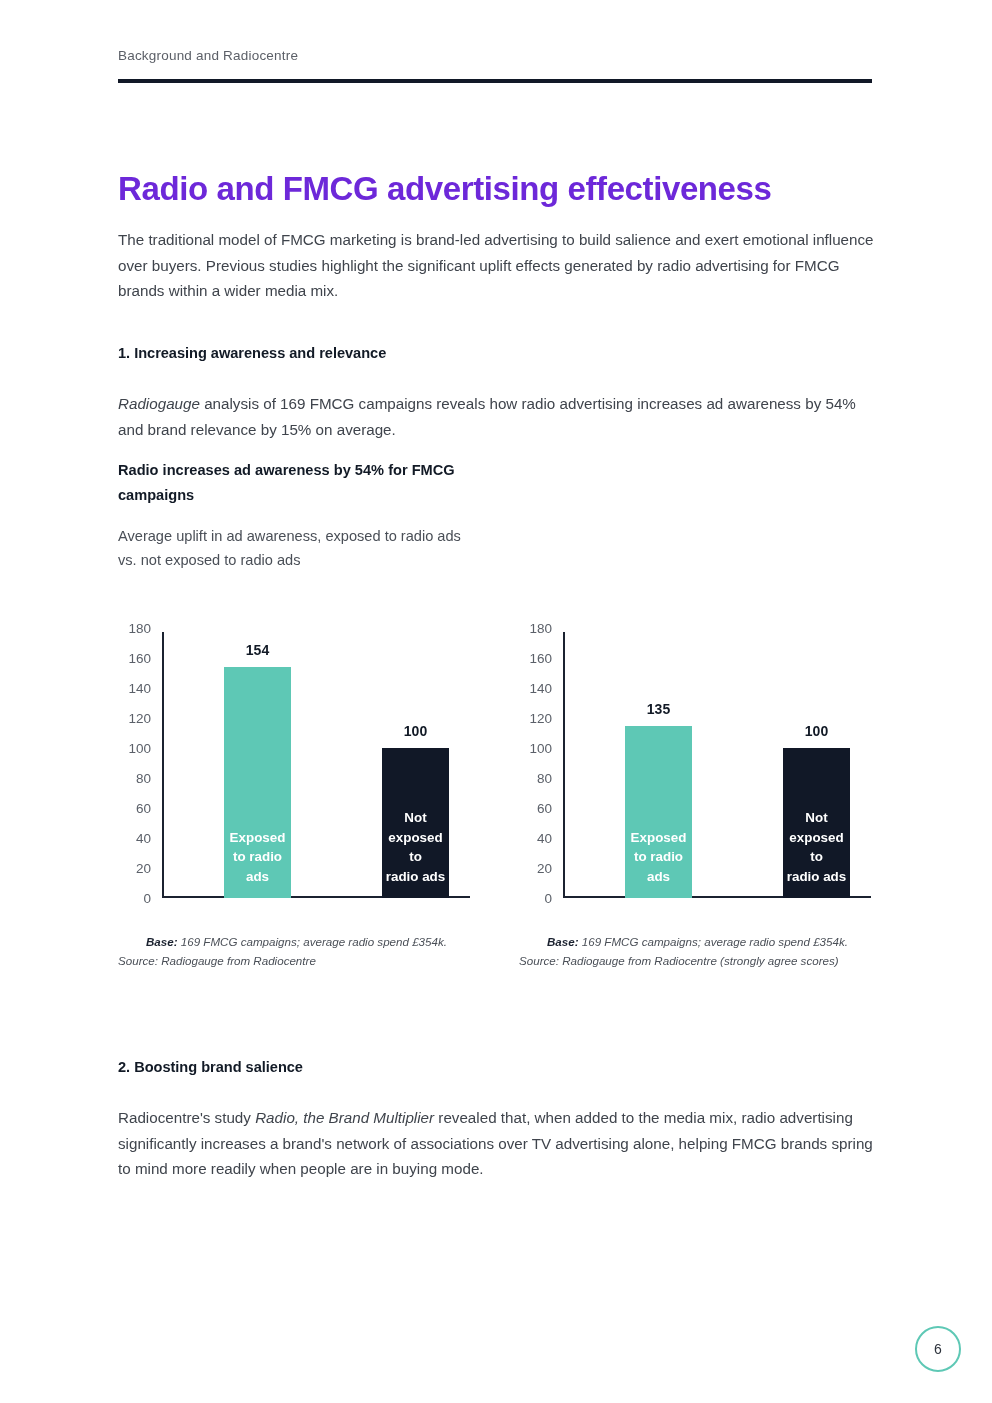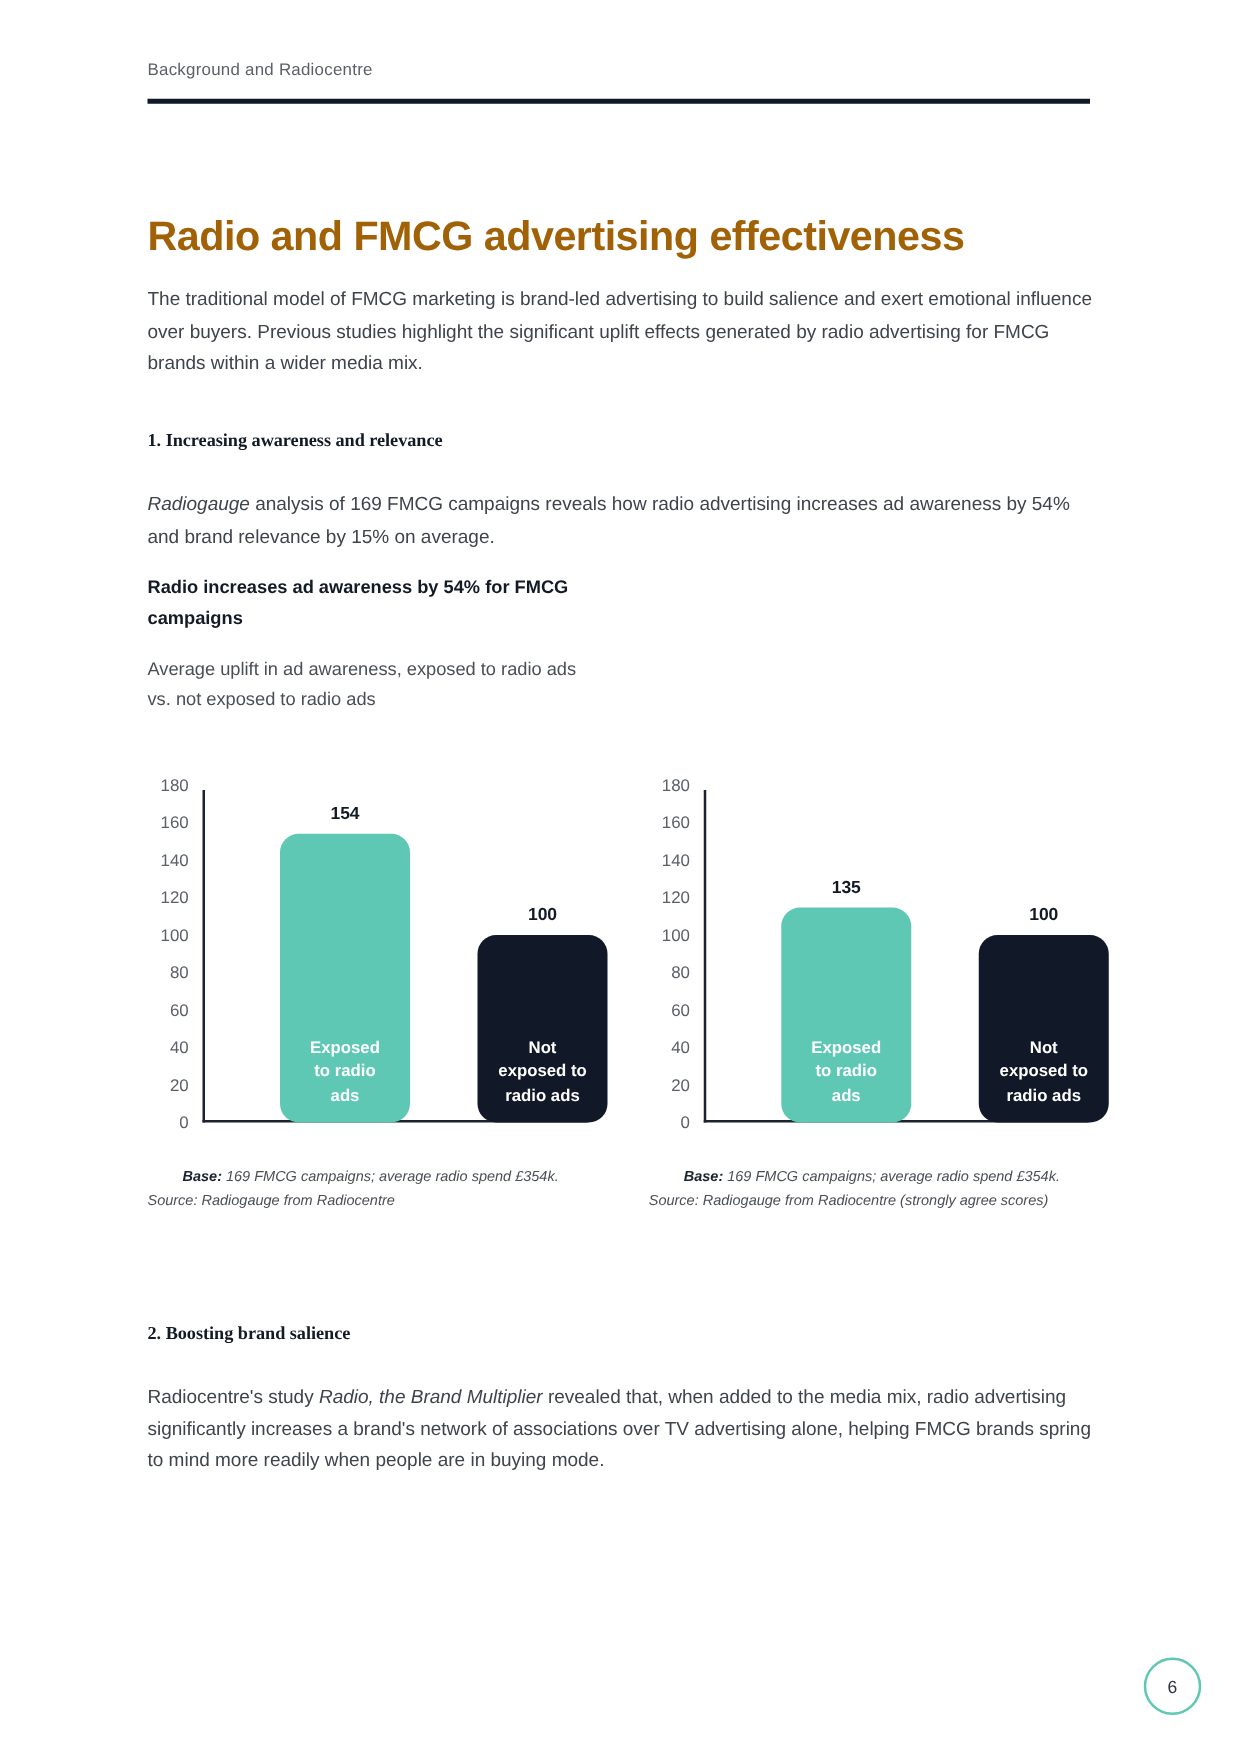--- a/index.html
+++ b/index.html
@@ -41,39 +41,38 @@
   
   .doc-title {
     position: absolute;
     left: 118px;
     top: 148px;
     width: 780px;
     font-size: 33px;
     line-height: 1.18;
     font-weight: 700;
     letter-spacing: -0.012em;
-    color: #a16207;
+    color: #6d28d9;
   }
   .intro {
     position: absolute;
     left: 118px;
     top: 212px;
     width: 756px;
     font-size: 15.2px;
     line-height: 1.68;
     color: #3f444c;
   }
 
   
   .sec-heading {
     font-size: 14.6px;
     font-weight: 700;
     color: #121a26;
     letter-spacing: -0.002em;
-    font-family: Liberation Serif, serif;
   }
   .sec-body {
     font-size: 15.2px;
     line-height: 1.68;
     color: #3f444c;
   }
   .sec1-heading { position: absolute; left: 118px; top: 345px; }
   .sec1-body    { position: absolute; left: 118px; top: 376px; width: 760px; }
 
   .sec2-heading { position: absolute; left: 118px; top: 1059px; }
@@ -136,25 +135,24 @@
     margin-right: 9px;
     transform: translateY(-50%);
     font-size: 13.5px;
     color: #5b6069;
     white-space: nowrap;
   }
 
   .bar {
     position: absolute;
     bottom: 22px;
-    width: 104px;
+    width: 67px;
     display: flex;
     align-items: flex-end;
     justify-content: center;
-    border-radius: 15px;
   }
   .bar-teal { background: #5ec8b5; left: 62px; }
   .bar-navy { background: #111827; left: 220px; }
 
   .bar-inner-label {
     font-size: 13.4px;
     font-weight: 700;
     line-height: 1.45;
     color: #ffffff;
     text-align: center;

